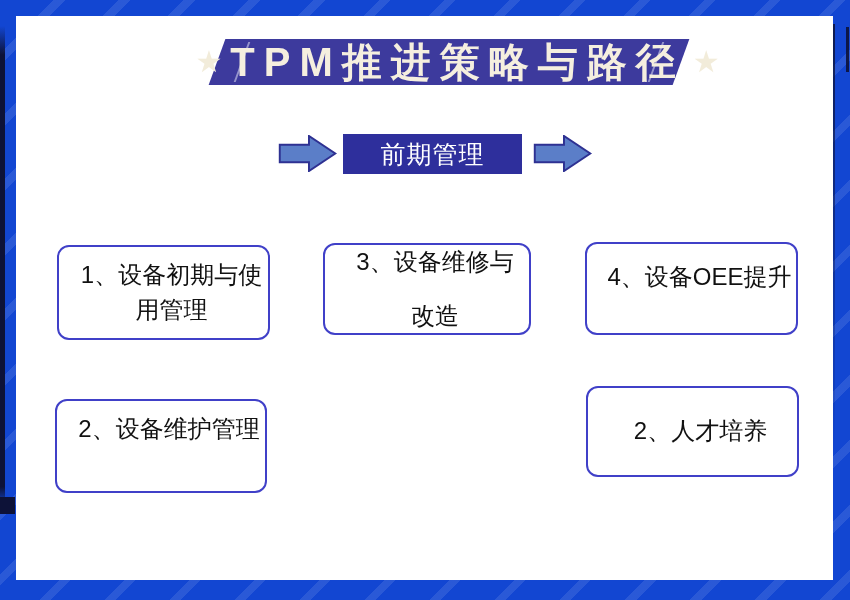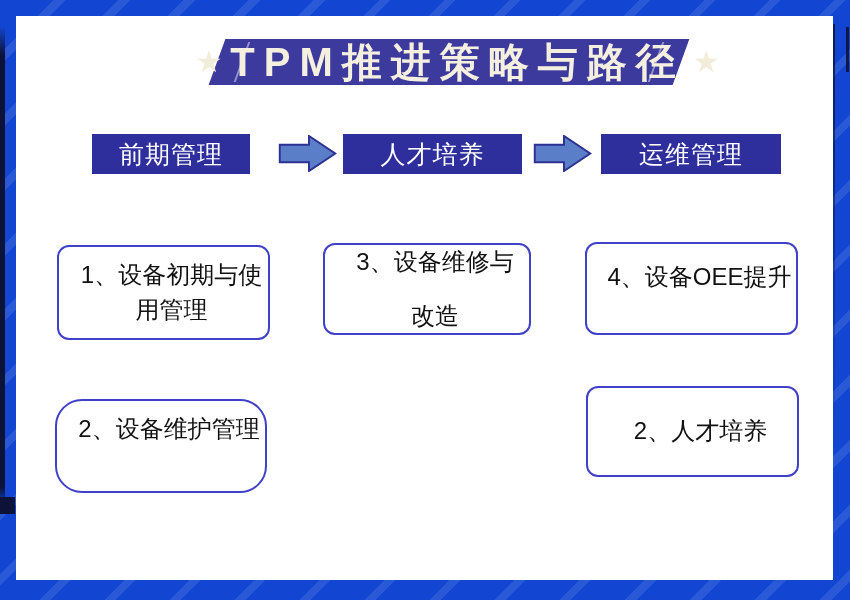--- a/index.html
+++ b/index.html
@@ -86,21 +86,21 @@
     position:absolute;background:#fff;
     border:2px solid var(--box-border);border-radius:12px;
     display:flex;flex-direction:column;align-items:center;justify-content:center;
     font-size:24px;color:var(--box-text);line-height:1.42;text-align:center;
     box-sizing:border-box;
     padding-left:16px;
   }
   .flow-box.b1{left:41px;top:229px;width:213px;height:95px;}
   .flow-box.b3{left:307px;top:227px;width:208px;height:92px;justify-content:space-between;}
   .flow-box.b4{left:569px;top:226px;width:213px;height:93px;justify-content:flex-start;padding-top:16px;}
-  .flow-box.b2{left:39px;top:383px;width:212px;height:94px;justify-content:flex-start;padding-top:11px;border-radius:27px;}
+  .flow-box.b2{left:39px;top:383px;width:212px;height:94px;justify-content:flex-start;padding-top:11px;}
   .flow-box.b5{left:570px;top:370px;width:213px;height:91px;}
 </style>
 </head>
 <body>
 
 <div class="page">
   <div class="accent-left"></div>
   <div class="accent-left-nub"></div>
   <div class="accent-right"></div>
   <div class="accent-right-edge"></div>
@@ -110,35 +110,29 @@
     <div class="banner-shape">
       <div class="inset-line left"></div>
       <div class="inset-line right"></div>
     </div>
     <div class="banner-content">
       <span class="star">★</span>
       <span class="banner-title">TPM推进策略与路径</span>
       <span class="star">★</span>
     </div>
 
-    <div class="stage s1">
-      <span>前期管理</span>
-    </div>
     <svg class="block-arrow a1" viewBox="0 0 60 38">
       <polygon points="1,10 31,10 31,1 58,19 31,37 31,28 1,28"></polygon>
     </svg>
     <div class="stage s2">
-      <span>人才培养</span>
+      <span>前期管理</span>
     </div>
     <svg class="block-arrow a2" viewBox="0 0 60 38">
       <polygon points="1,10 31,10 31,1 58,19 31,37 31,28 1,28"></polygon>
     </svg>
-    <div class="stage s3">
-      <span>运维管理</span>
-    </div>
 
     <div class="flow-box b1">
       <div>1、设备初期与使</div>
       <div>用管理</div>
     </div>
 
     <div class="flow-box b3">
       <div>3、设备维修与</div>
       <div>改造</div>
     </div>

